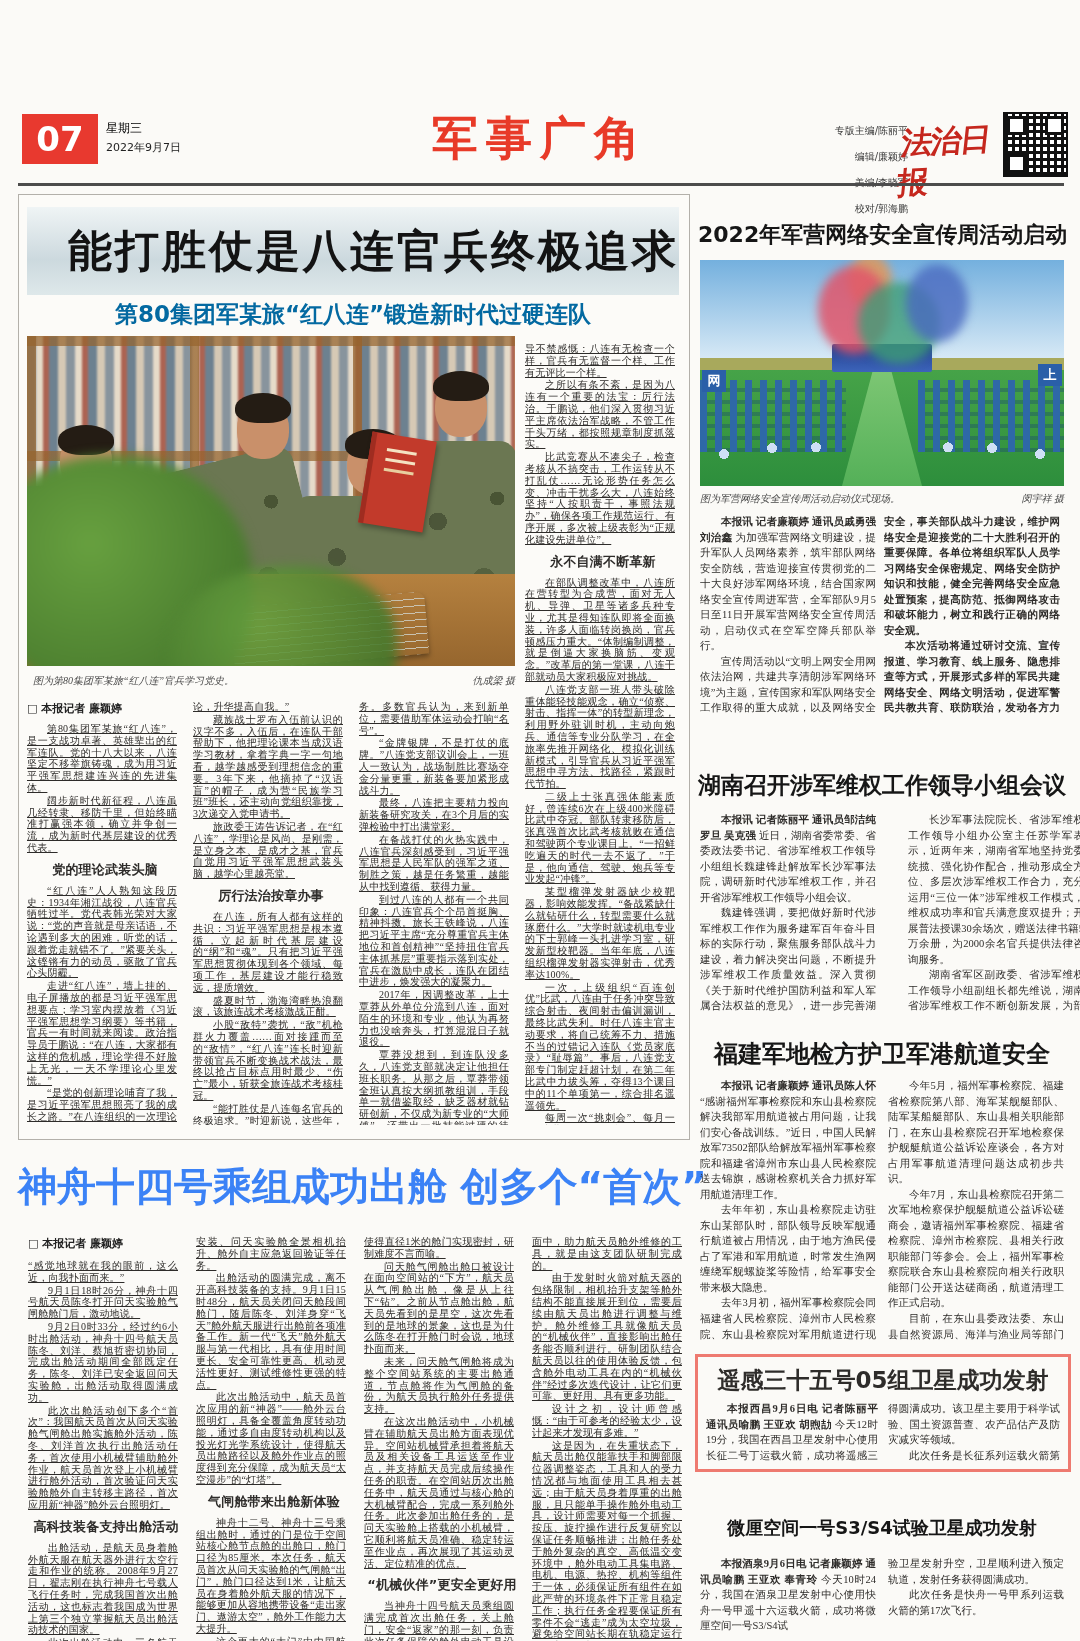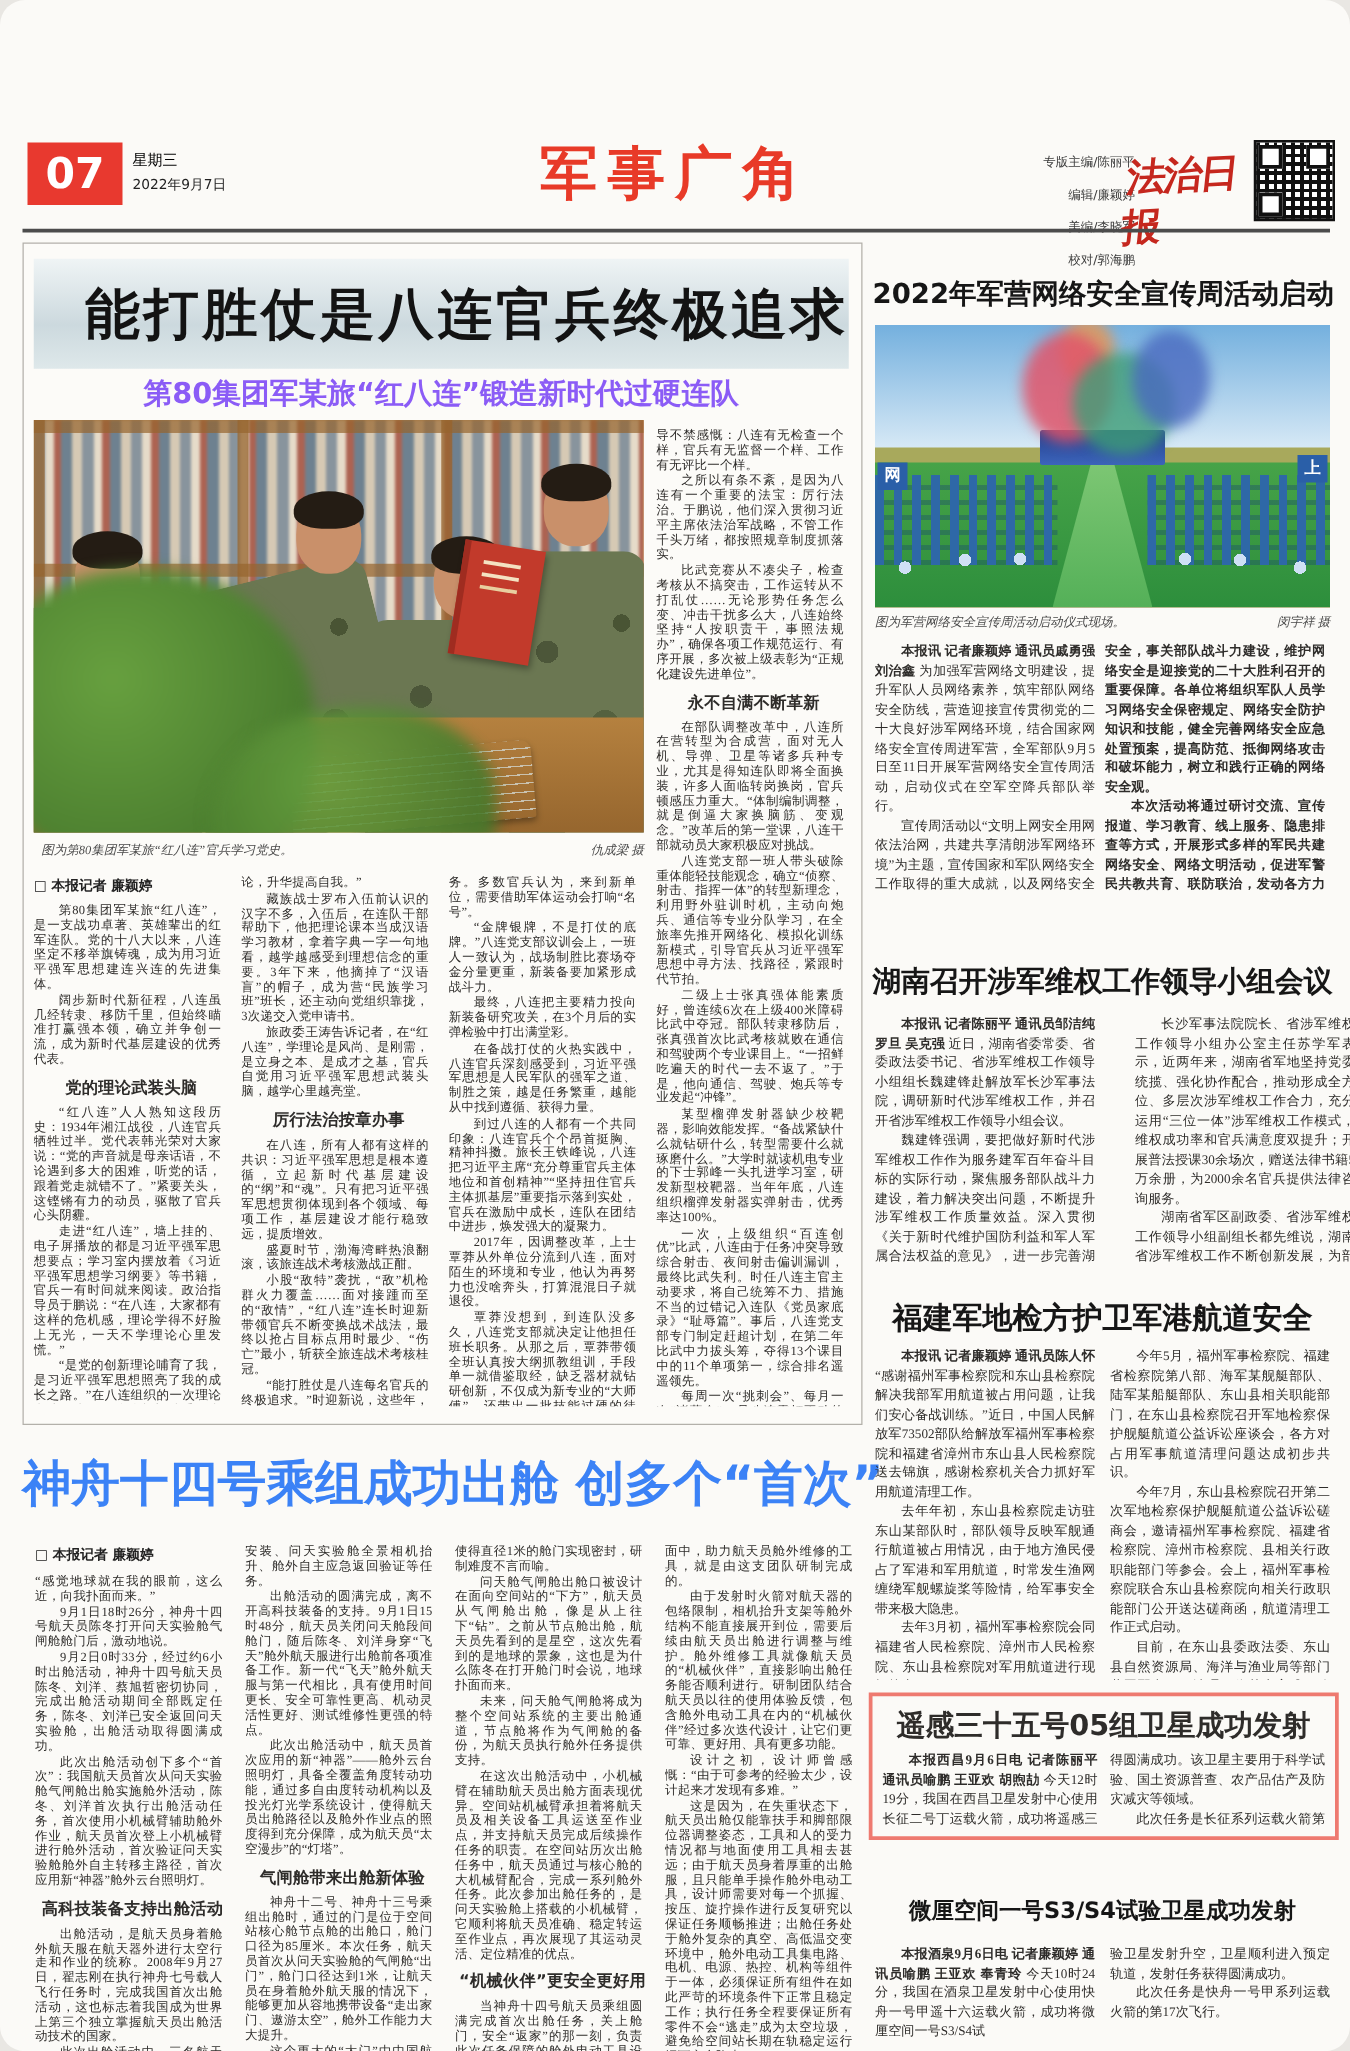--- a/index.html
+++ b/index.html
@@ -1,17 +1,17 @@
 <!DOCTYPE html>
 <html><head>
 <meta charset="utf-8">
 <style>
   html,body{margin:0;padding:0;background:#e9e7e3;}
   .page{position:relative;width:1080px;height:1641px;margin:0 auto;background:#fbfaf7;overflow:hidden;
-        font-family:"Liberation Serif","DejaVu Serif",serif;color:#2e2c2a;border-radius:20px;}
+        font-family:"Liberation Serif","DejaVu Serif",serif;color:#2e2c2a;}
   .abs{position:absolute;}
   
   .pagenum{left:22px;top:114px;width:76px;height:50px;background:#e8392f;color:#fff;
            font:bold 34px/50px "DejaVu Sans",sans-serif;text-align:center;}
   .wd{left:106px;top:120px;font:12px/16px "DejaVu Sans",sans-serif;color:#000000;}
   .dt{left:106px;top:140px;font:11px/15px "DejaVu Sans",sans-serif;color:#222;}
   .secttl{left:0;top:110px;width:1080px;text-align:center;color:#e83a28;
           font:bold 46px/56px "DejaVu Sans",sans-serif;letter-spacing:8px;}
   .credits{left:790px;top:113px;width:118px;text-align:right;font:10px/16px "DejaVu Sans",sans-serif;color:#3c3c3c;}
   .masthead{left:900px;top:120px;width:105px;color:#c5271e;font:bold 31px/40px "DejaVu Serif",serif;
@@ -22,29 +22,29 @@
   .qr i{position:absolute;width:13px;height:13px;border:3px solid #111;background:#fff;}
   .qr i.a{left:2px;top:2px;} .qr i.b{right:2px;top:2px;} .qr i.c{left:2px;bottom:2px;}
   .hrule{left:18px;top:183px;width:1046px;height:3px;background:#4c4c4c;}
   
   .mainbox{left:18px;top:194px;width:670px;height:944px;border:1px solid #b3b0aa;background:#fcfbf8;}
   .mh-band{position:absolute;left:8px;top:12px;width:652px;height:88px;
            background:linear-gradient(180deg,#eff4f5 0%,#ccd9de 60%,#dee8ea 100%);
            display:flex;align-items:center;justify-content:flex-end;}
   .mh{font:bold 44px "DejaVu Sans",sans-serif;letter-spacing:3px;color:#131313;white-space:nowrap;}
   .msub{position:absolute;left:8px;top:104px;width:652px;text-align:center;
-        font:bold 23px "DejaVu Sans",sans-serif;color:#8b5cf6;}
+        font:bold 23px "DejaVu Sans",sans-serif;color:#0369a1;}
   .photo{position:absolute;overflow:hidden;background:#c89a62;}
   .p1{left:8px;top:141px;width:488px;height:330px;}
   .capline{position:absolute;font:italic 10px/14px "Liberation Serif",serif;color:#4a4a4a;}
   .m-cap{left:14px;top:479px;width:482px;display:flex;justify-content:space-between;}
   .byline{font:bold 11px/15px "DejaVu Sans",sans-serif;color:#222;}
   .m-byl{position:absolute;left:8px;top:506px;width:156px;}
   .ncol{position:absolute;overflow:hidden;font-size:10px;line-height:1.18;text-align:justify;letter-spacing:.2px;}
-  .ncol p{margin:0 6px 1px 0;text-indent:2em;}
+  .ncol p{margin:0 6px 1px 0;text-indent:2em;text-decoration:underline;}
   .ncol p.noind{text-indent:0;}
   .ncol h4{margin:7px 0 6px 0;text-align:center;font:bold 13px "DejaVu Sans",sans-serif;text-indent:0;}
   .mc1{left:8px;top:528px;width:156px;height:400px;}
   .mc2{left:174px;top:506px;width:156px;height:424px;}
   .mc3{left:340px;top:506px;width:156px;height:424px;}
   .mc4{left:506px;top:148px;width:156px;height:782px;}
   
   .szh{left:18px;top:1160px;width:670px;text-align:left;font:bold 39px "DejaVu Sans",sans-serif;
        color:#3b82f6;white-space:nowrap;}
   .sz-byl{position:absolute;left:28px;top:1236px;width:156px;}

